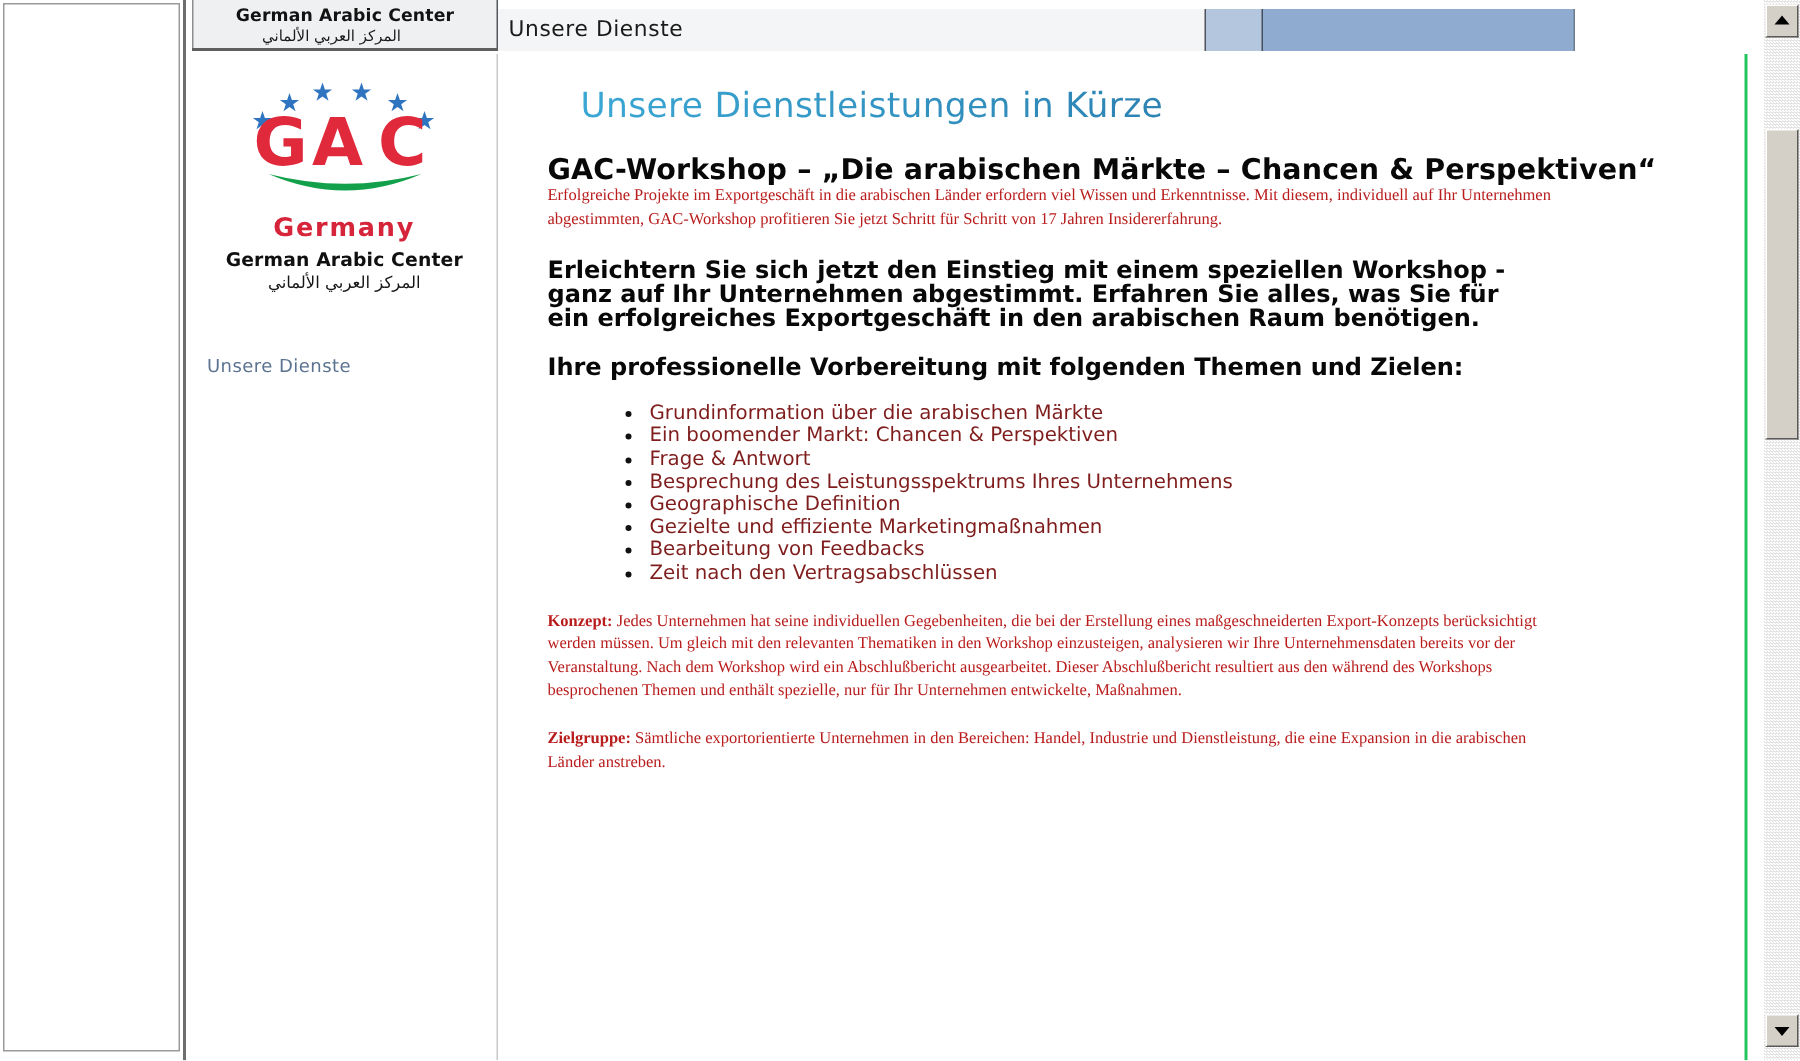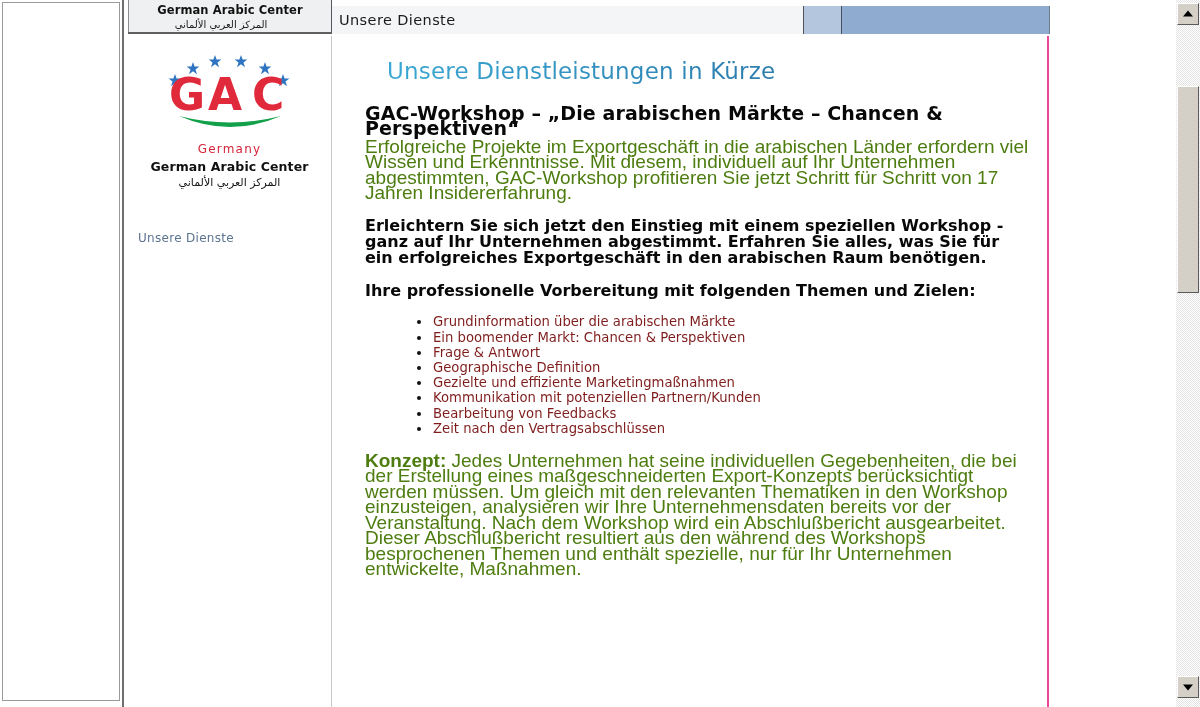--- a/index.html
+++ b/index.html
@@ -130,22 +130,22 @@
   #logo-mark {
     position: relative;
     width: 150px;
     height: 82px;
     margin: 0 auto;
   }
   #logo-mark svg { display: block; }
   #logo-germany {
     margin-top: 12px;
     font-family: "DejaVu Sans", sans-serif;
-    font-size: 12px;
-    font-weight: normal;
+    font-size: 17px;
+    font-weight: bold;
     color: #d6243a;
     letter-spacing: 1.2px;
   }
   #logo-name {
     margin-top: 3px;
     font-family: "DejaVu Sans", sans-serif;
     font-size: 12.5px;
     font-weight: bold;
     color: #101010;
     letter-spacing: 0.1px;
@@ -168,46 +168,46 @@
     text-decoration: none;
     letter-spacing: 0.3px;
     line-height: 18px;
     cursor: pointer;
   }
 
   
   #content-frame {
     position: absolute;
     left: 333px; top: 36px;
-    width: 716px; height: 671px;
-    background: #ffffff;
-    border-right: 2px solid #ec4899;
+    width: 832px; height: 671px;
+    background: #ffffff;
+    border-right: 2px solid #22c55e;
     box-sizing: border-box;
     overflow: hidden;
   }
   #content-inner {
     padding: 22px 10px 0 32px;
   }
   #content-heading {
     font-family: "DejaVu Sans", sans-serif;
     font-size: 23px;
     font-weight: normal;
     color: #2b8fc4;
     background: linear-gradient(90deg, #3aa7d4 0%, #2c80b0 55%, #27607f 100%);
     -webkit-background-clip: text;
     background-clip: text;
     color: transparent;
     margin: 0 0 22px 22px;
     letter-spacing: 0.2px;
     white-space: nowrap;
   }
   .para {
-    font-family: Liberation Sans, sans-serif;
-    font-size: 19px;
-    color: #4d7c0f;
+    font-family: Liberation Serif, serif;
+    font-size: 11px;
+    color: #b91c1c;
     line-height: 15.4px;
     margin: 0 0 12px 0;
     max-width: 682px;
   }
   .para b, .lead {
     font-weight: bold;
   }
   p.lead {
     font-family: "DejaVu Sans", sans-serif;
     font-size: 19px;
@@ -371,29 +371,30 @@
       <p class="para">Erfolgreiche Projekte im Exportgeschäft in die arabischen Länder erfordern viel Wissen und Erkenntnisse. Mit diesem, individuell auf Ihr Unternehmen abgestimmten, GAC-Workshop profitieren Sie jetzt Schritt für Schritt von 17 Jahren Insidererfahrung.</p>
 
       <p class="block-bold">Erleichtern Sie sich jetzt den Einstieg mit einem speziellen Workshop - ganz auf Ihr Unternehmen abgestimmt. Erfahren Sie alles, was Sie für ein erfolgreiches Exportgeschäft in den arabischen Raum benötigen.</p>
 
       <p class="block-bold sub">Ihre professionelle Vorbereitung mit folgenden Themen und Zielen:</p>
 
       <ul id="service-list">
           <li>Grundinformation über die arabischen Märkte</li>
           <li>Ein boomender Markt: Chancen &amp; Perspektiven</li>
           <li>Frage &amp; Antwort</li>
+          <li>Besprechung des Leistungsspektrums Ihres Unternehmens</li>
           <li>Geographische Definition</li>
           <li>Gezielte und effiziente Marketingmaßnahmen</li>
-          <li>Kommunikation mit potenziellen Partnern/Kunden</li>
           <li>Bearbeitung von Feedbacks</li>
           <li>Zeit nach den Vertragsabschlüssen</li>
         </ul>
 
       <div id="sections-container">
           <p class="para sect"><b>Konzept:</b><span> Jedes Unternehmen hat seine individuellen Gegebenheiten, die bei der Erstellung eines maßgeschneiderten Export-Konzepts berücksichtigt werden müssen. Um gleich mit den relevanten Thematiken in den Workshop einzusteigen, analysieren wir Ihre Unternehmensdaten bereits vor der Veranstaltung. Nach dem Workshop wird ein Abschlußbericht ausgearbeitet. Dieser Abschlußbericht resultiert aus den während des Workshops besprochenen Themen und enthält spezielle, nur für Ihr Unternehmen entwickelte, Maßnahmen.</span></p>
+          <p class="para sect"><b>Zielgruppe:</b><span> Sämtliche exportorientierte Unternehmen in den Bereichen: Handel, Industrie und Dienstleistung, die eine Expansion in die arabischen Länder anstreben.</span></p>
         </div>
 
     </div>
   </div>
 
   <div id="scrollbar">
     <div id="scroll-track"></div>
     <div class="scroll-btn" id="scroll-up">
       <span class="arrow"></span>
     </div>

